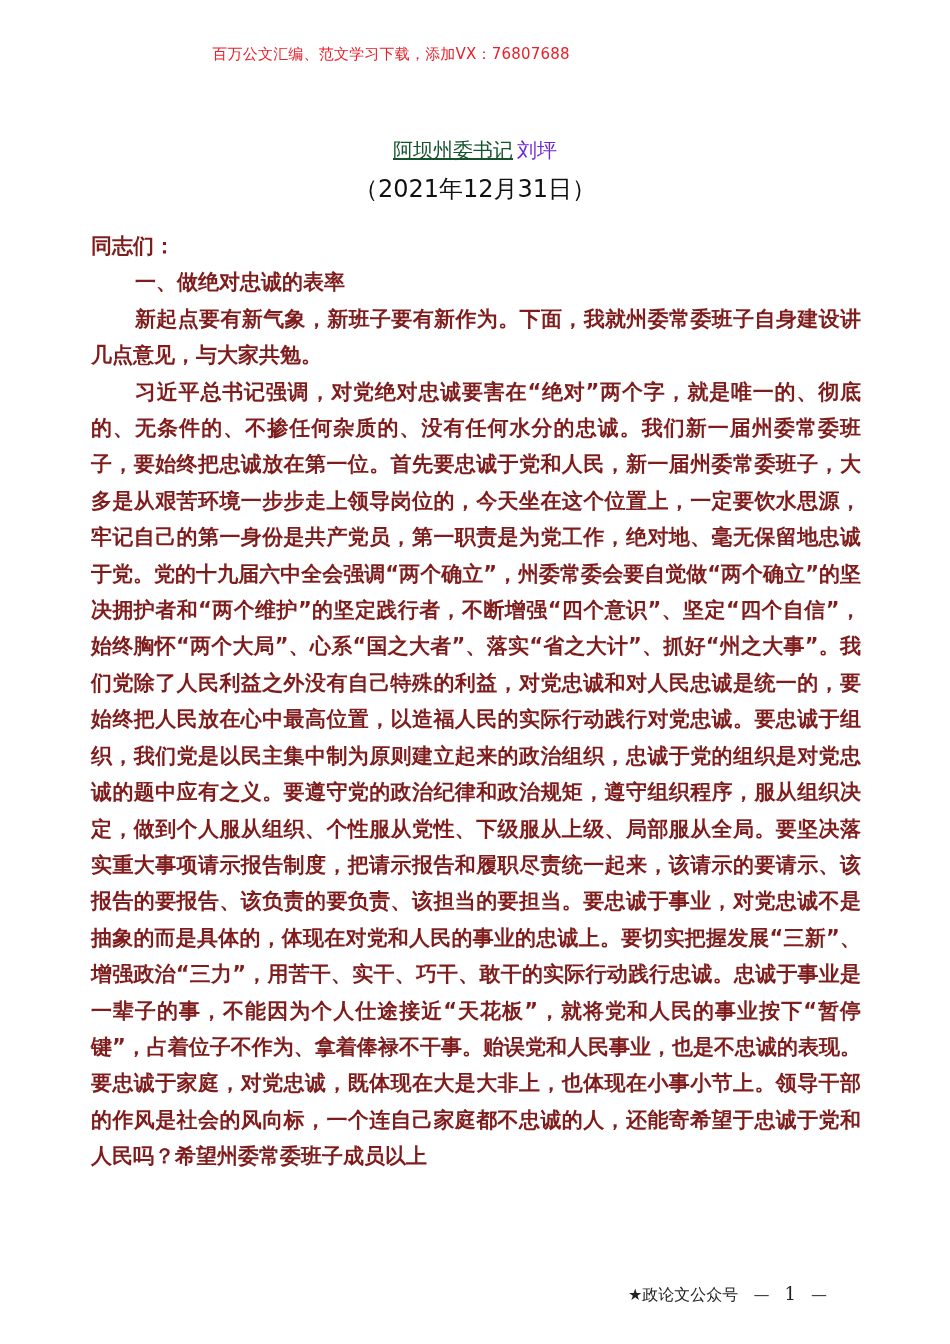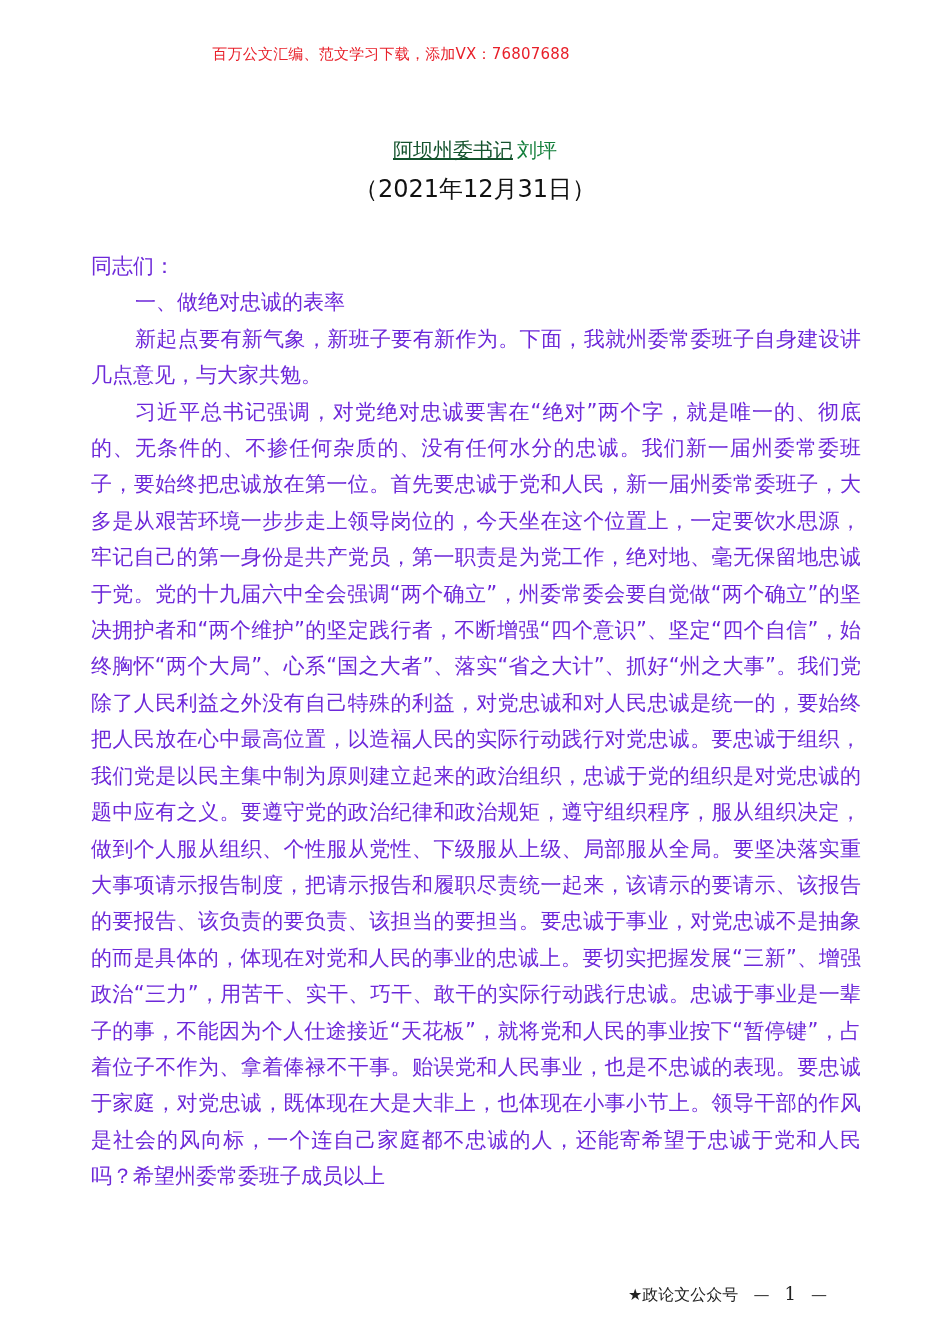--- a/index.html
+++ b/index.html
@@ -46,40 +46,41 @@
     .author-line {
       position: absolute;
       top: 137px;
       left: 0;
       width: 950px;
       text-align: center;
       font-size: 20px;
       white-space: nowrap;
     }
     .author-org { color: #14532d; text-decoration: underline; }
-    .author-name { color: #15803d; margin-left: 4px; }
+    .author-name { color: #6d28d9; margin-left: 4px; }
     .date {
       position: absolute;
       top: 173px;
       left: 0;
       width: 950px;
       text-align: center;
       font-size: 24px;
       color: #111;
       white-space: nowrap;
     }
     .body {
       position: absolute;
-      top: 248px;
+      top: 228px;
       left: 91px;
       width: 770px;
       font-size: 21px;
       line-height: 36.4px;
-      color: #6d28d9;
+      color: #7f1d1d;
       letter-spacing: 0px;
+      font-weight: bold;
     }
     .body p {
       margin: 0;
       text-align: justify;
       text-justify: inter-character;
     }
     .body p.indent {
       text-indent: 44px;
     }
     .footer {

